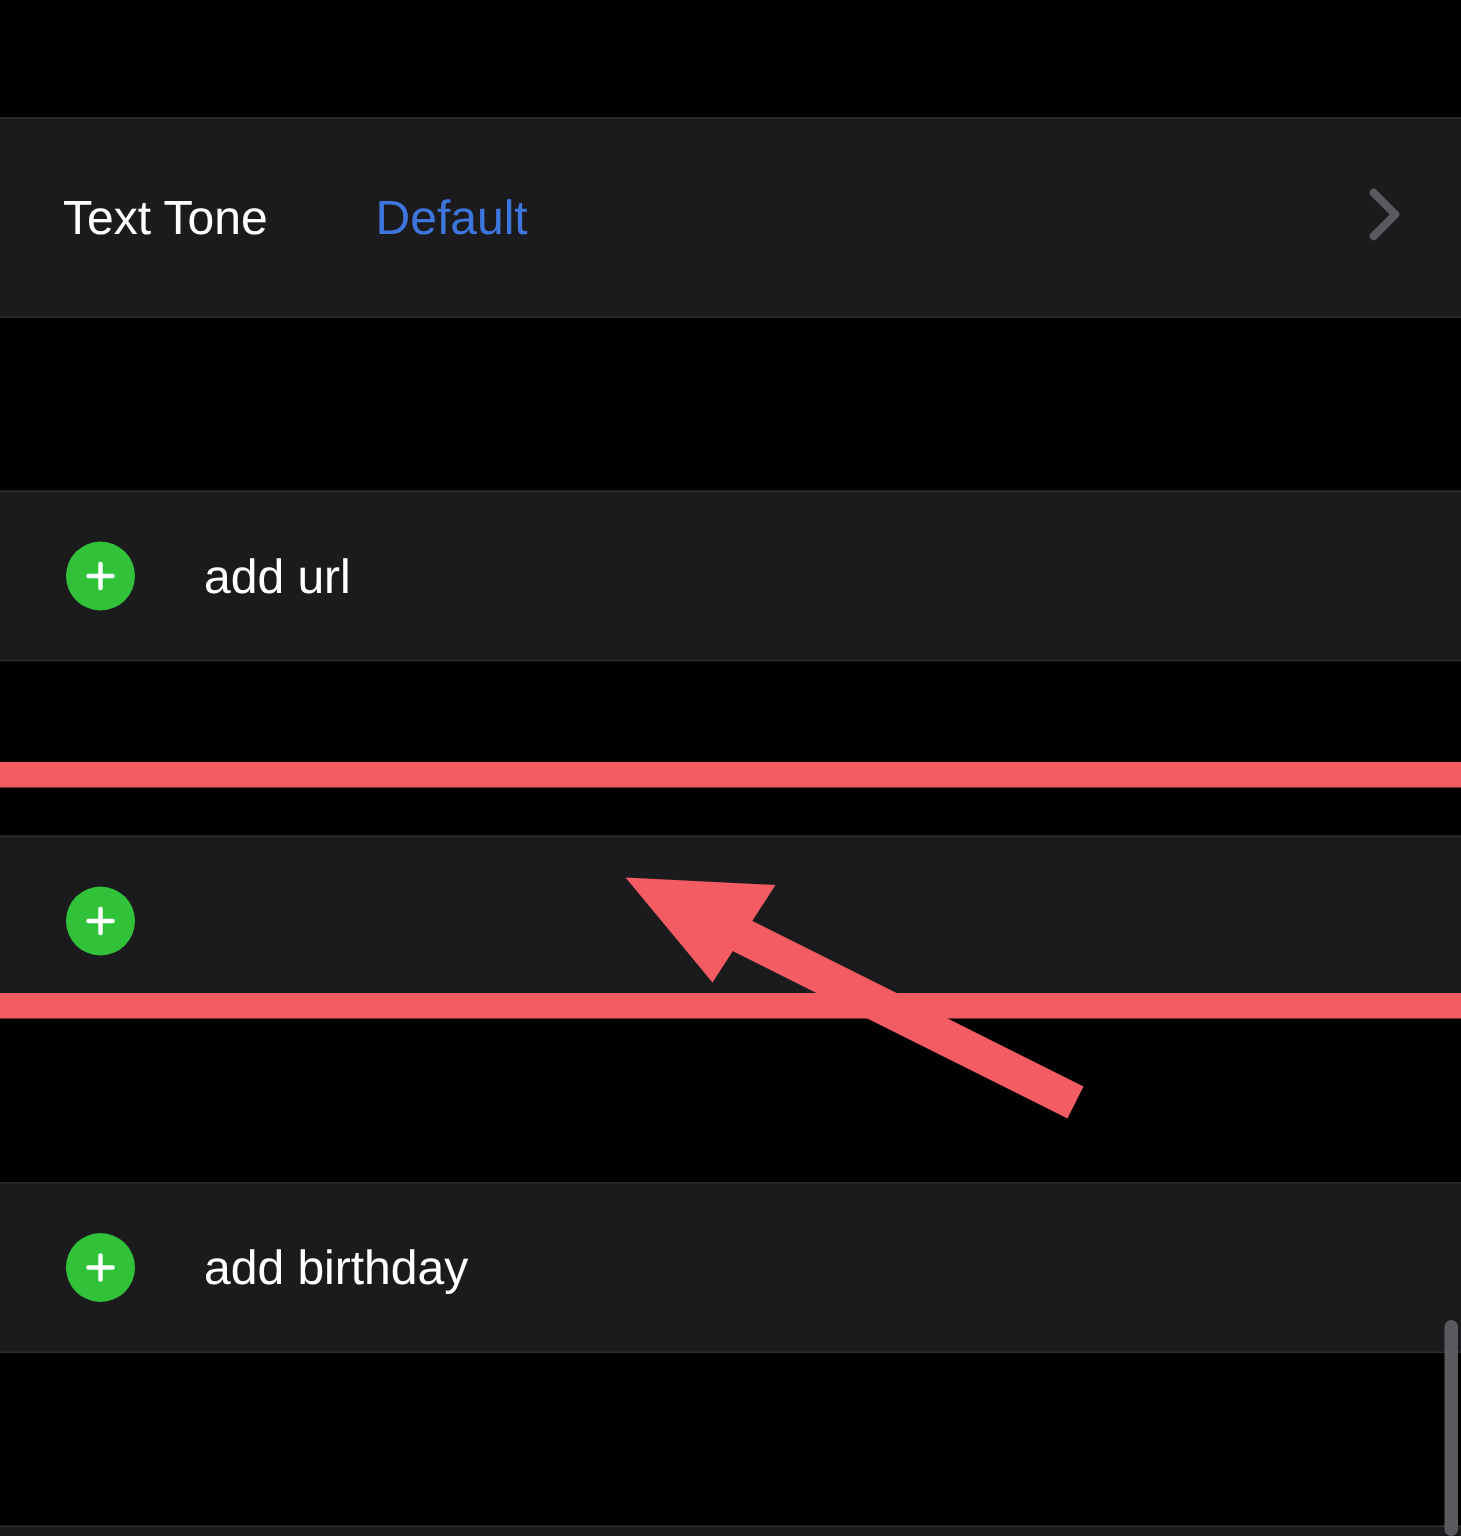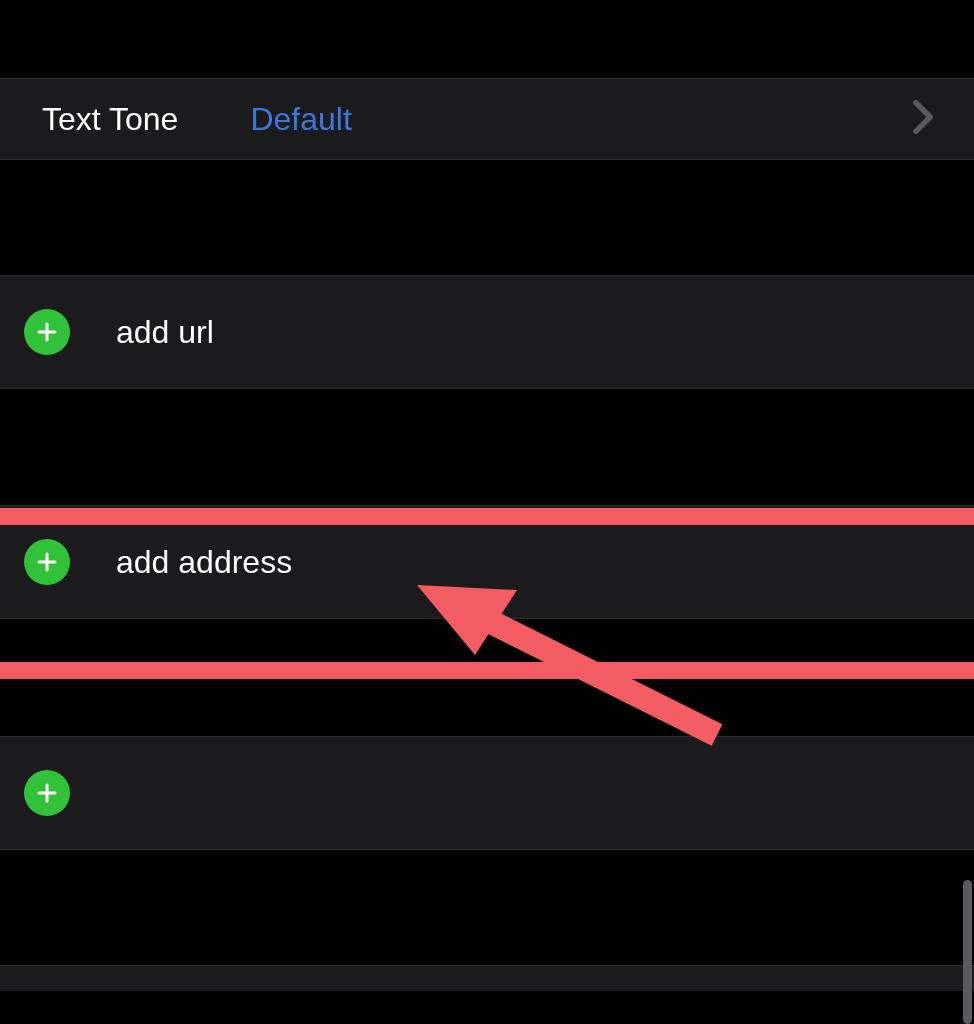--- a/index.html
+++ b/index.html
@@ -21,21 +21,21 @@
     }
     .row {
       background: #1b1b1d;
       border-top: 1px solid #2e2e31;
       border-bottom: 1px solid #2e2e31;
       display: flex;
       align-items: center;
       position: relative;
     }
     .text-tone-row {
-      height: 82px;
+      height: 134px;
       padding-left: 42px;
       padding-right: 40px;
     }
     .text-tone-label {
       color: #ffffff;
       font-size: 32px;
       font-weight: 400;
       margin-right: 44px;
     }
     .text-tone-value {
@@ -51,21 +51,21 @@
     .chevron svg {
       width: 22px;
       height: 36px;
     }
     .gap-1 {
       height: 115px;
       background: #000000;
     }
     .add-row {
       height: 114px;
-      padding-left: 24px;
+      padding-left: 44px;
       display: flex;
       align-items: center;
     }
     .plus-icon {
       width: 46px;
       height: 46px;
       border-radius: 50%;
       background: #32c23a;
       display: flex;
       align-items: center;
@@ -161,32 +161,32 @@
 
 <div class="gap-2"></div>
 
 <div class="row add-row">
   <span class="plus-icon">
     <svg viewBox="0 0 24 24" fill="none" stroke="#ffffff" stroke-width="3" stroke-linecap="round">
       <line x1="12" y1="4" x2="12" y2="20"></line>
       <line x1="4" y1="12" x2="20" y2="12"></line>
     </svg>
   </span>
-  <span class="add-label">add address</span>
 </div>
 
 <div class="gap-3"></div>
 
 <div class="row add-row">
   <span class="plus-icon">
     <svg viewBox="0 0 24 24" fill="none" stroke="#ffffff" stroke-width="3" stroke-linecap="round">
       <line x1="12" y1="4" x2="12" y2="20"></line>
       <line x1="4" y1="12" x2="20" y2="12"></line>
     </svg>
   </span>
+  <span class="add-label">add birthday</span>
 </div>
 
 <div class="gap-4"></div>
 
 <div class="row-partial"></div>
 
 <div class="red-bar red-bar-top"></div>
 <div class="red-bar red-bar-bottom"></div>
 
 <div class="arrow-annotation">

